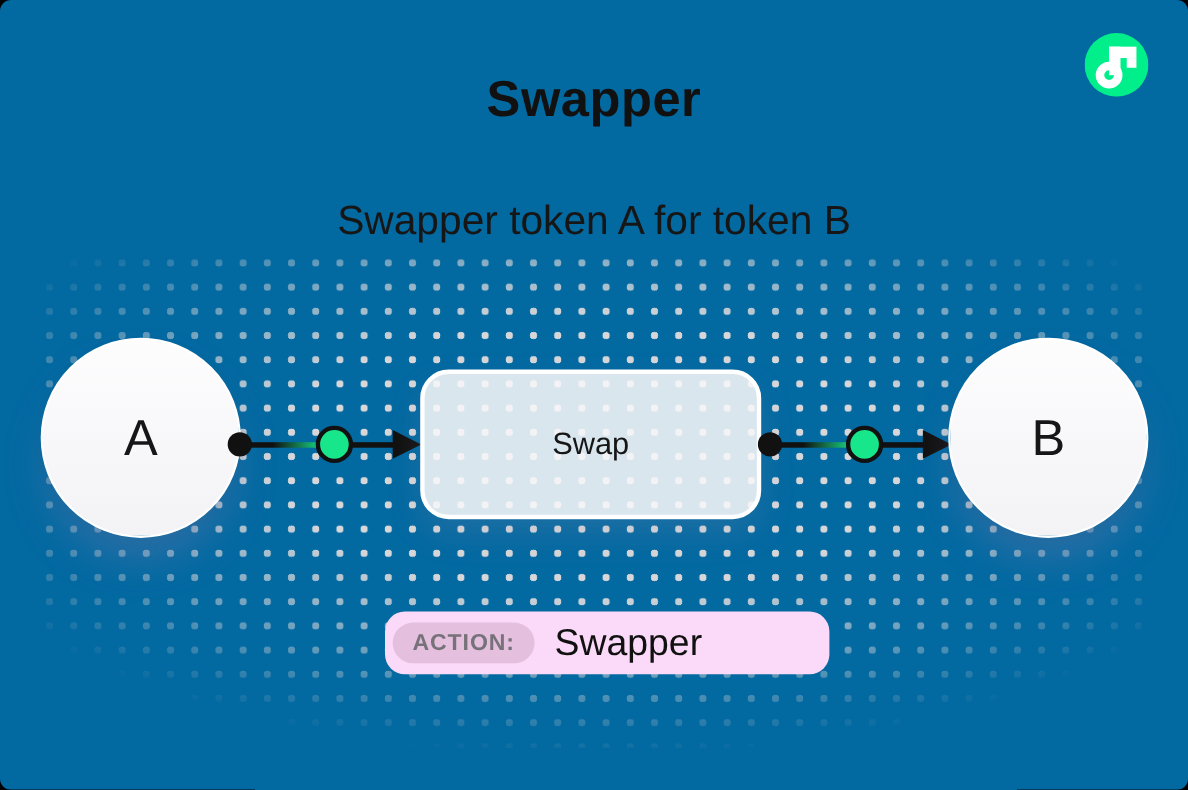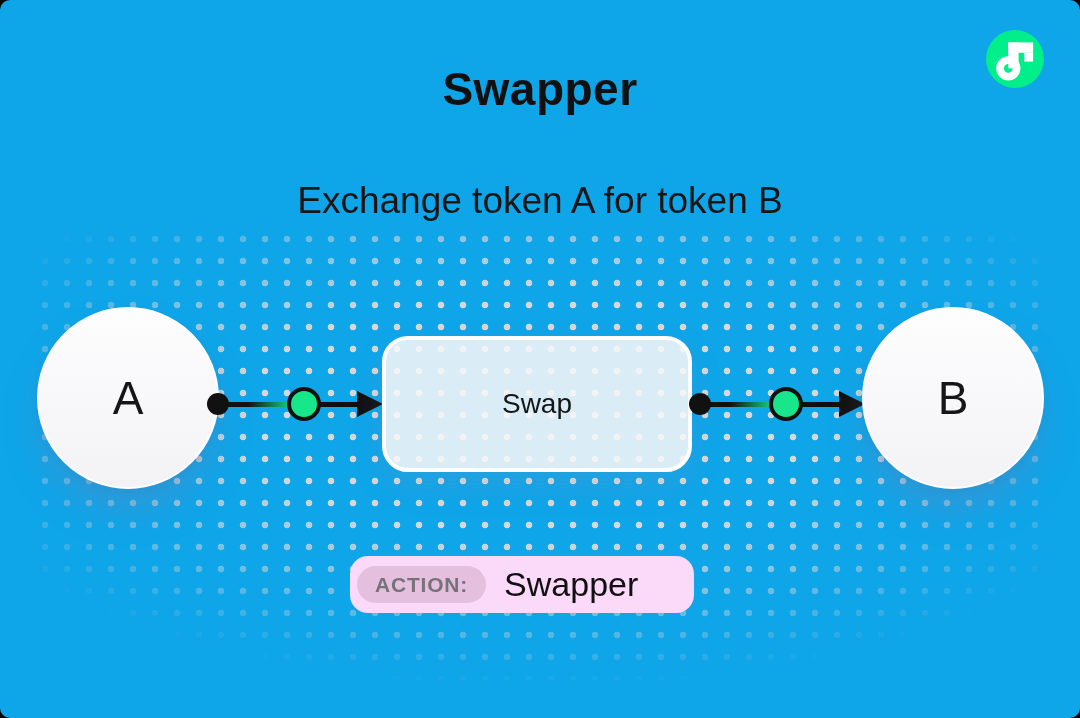--- a/index.html
+++ b/index.html
@@ -5,21 +5,21 @@
   html, body {
     margin: 0;
     padding: 0;
     background: #000;
     font-family: "Liberation Sans", sans-serif;
   }
   .card {
     position: relative;
     width: 1080px;
     height: 718px;
-    background: #0ea5e9;
+    background: #0369a1;
     border-radius: 10px;
     overflow: hidden;
   }
   
   .dots {
     position: absolute;
     left: 28px; right: 28px; top: 222px; bottom: 38px;
     background-image: radial-gradient(#d7d7d9 3.2px, transparent 3.6px);
     background-size: 22px 22px;
     background-position: 6px 6px;
@@ -123,21 +123,21 @@
     left: 150px; top: 4px;
     width: 0; height: 0;
     border-top: 13px solid transparent;
     border-bottom: 13px solid transparent;
     border-left: 26px solid #111;
   }
   
   .action-badge {
     position: absolute;
     left: 350px; top: 556px;
-    width: 344px; height: 57px;
+    width: 404px; height: 57px;
     border-radius: 18px;
     background: #fbd9f8;
     display: flex;
     align-items: center;
   }
   .action-label-pill {
     margin-left: 7px;
     height: 37px;
     padding: 0 18px;
     border-radius: 19px;
@@ -157,21 +157,21 @@
 </style>
 </head>
 <body>
 
 <div class="card">
 
   <div class="dots"></div>
 
   <div class="page-title">Swapper</div>
 
-  <div class="page-subtitle">Exchange token A for token B</div>
+  <div class="page-subtitle">Swapper token A for token B</div>
 
   <svg class="flow-logo" viewBox="0 0 56 56" xmlns="http://www.w3.org/2000/svg">
     <circle cx="28" cy="28" r="28" fill="#00ef8b"></circle>
     <circle cx="21.5" cy="37" r="8" fill="none" stroke="#ffffff" stroke-width="7.5"></circle>
     <rect x="21.5" y="12" width="10" height="25" fill="#ffffff"></rect>
     <rect x="21.5" y="12" width="24" height="10" fill="#ffffff"></rect>
     <rect x="37" y="22" width="8.5" height="8.5" fill="#ffffff"></rect>
   </svg>
 
   <div class="node node-a">

